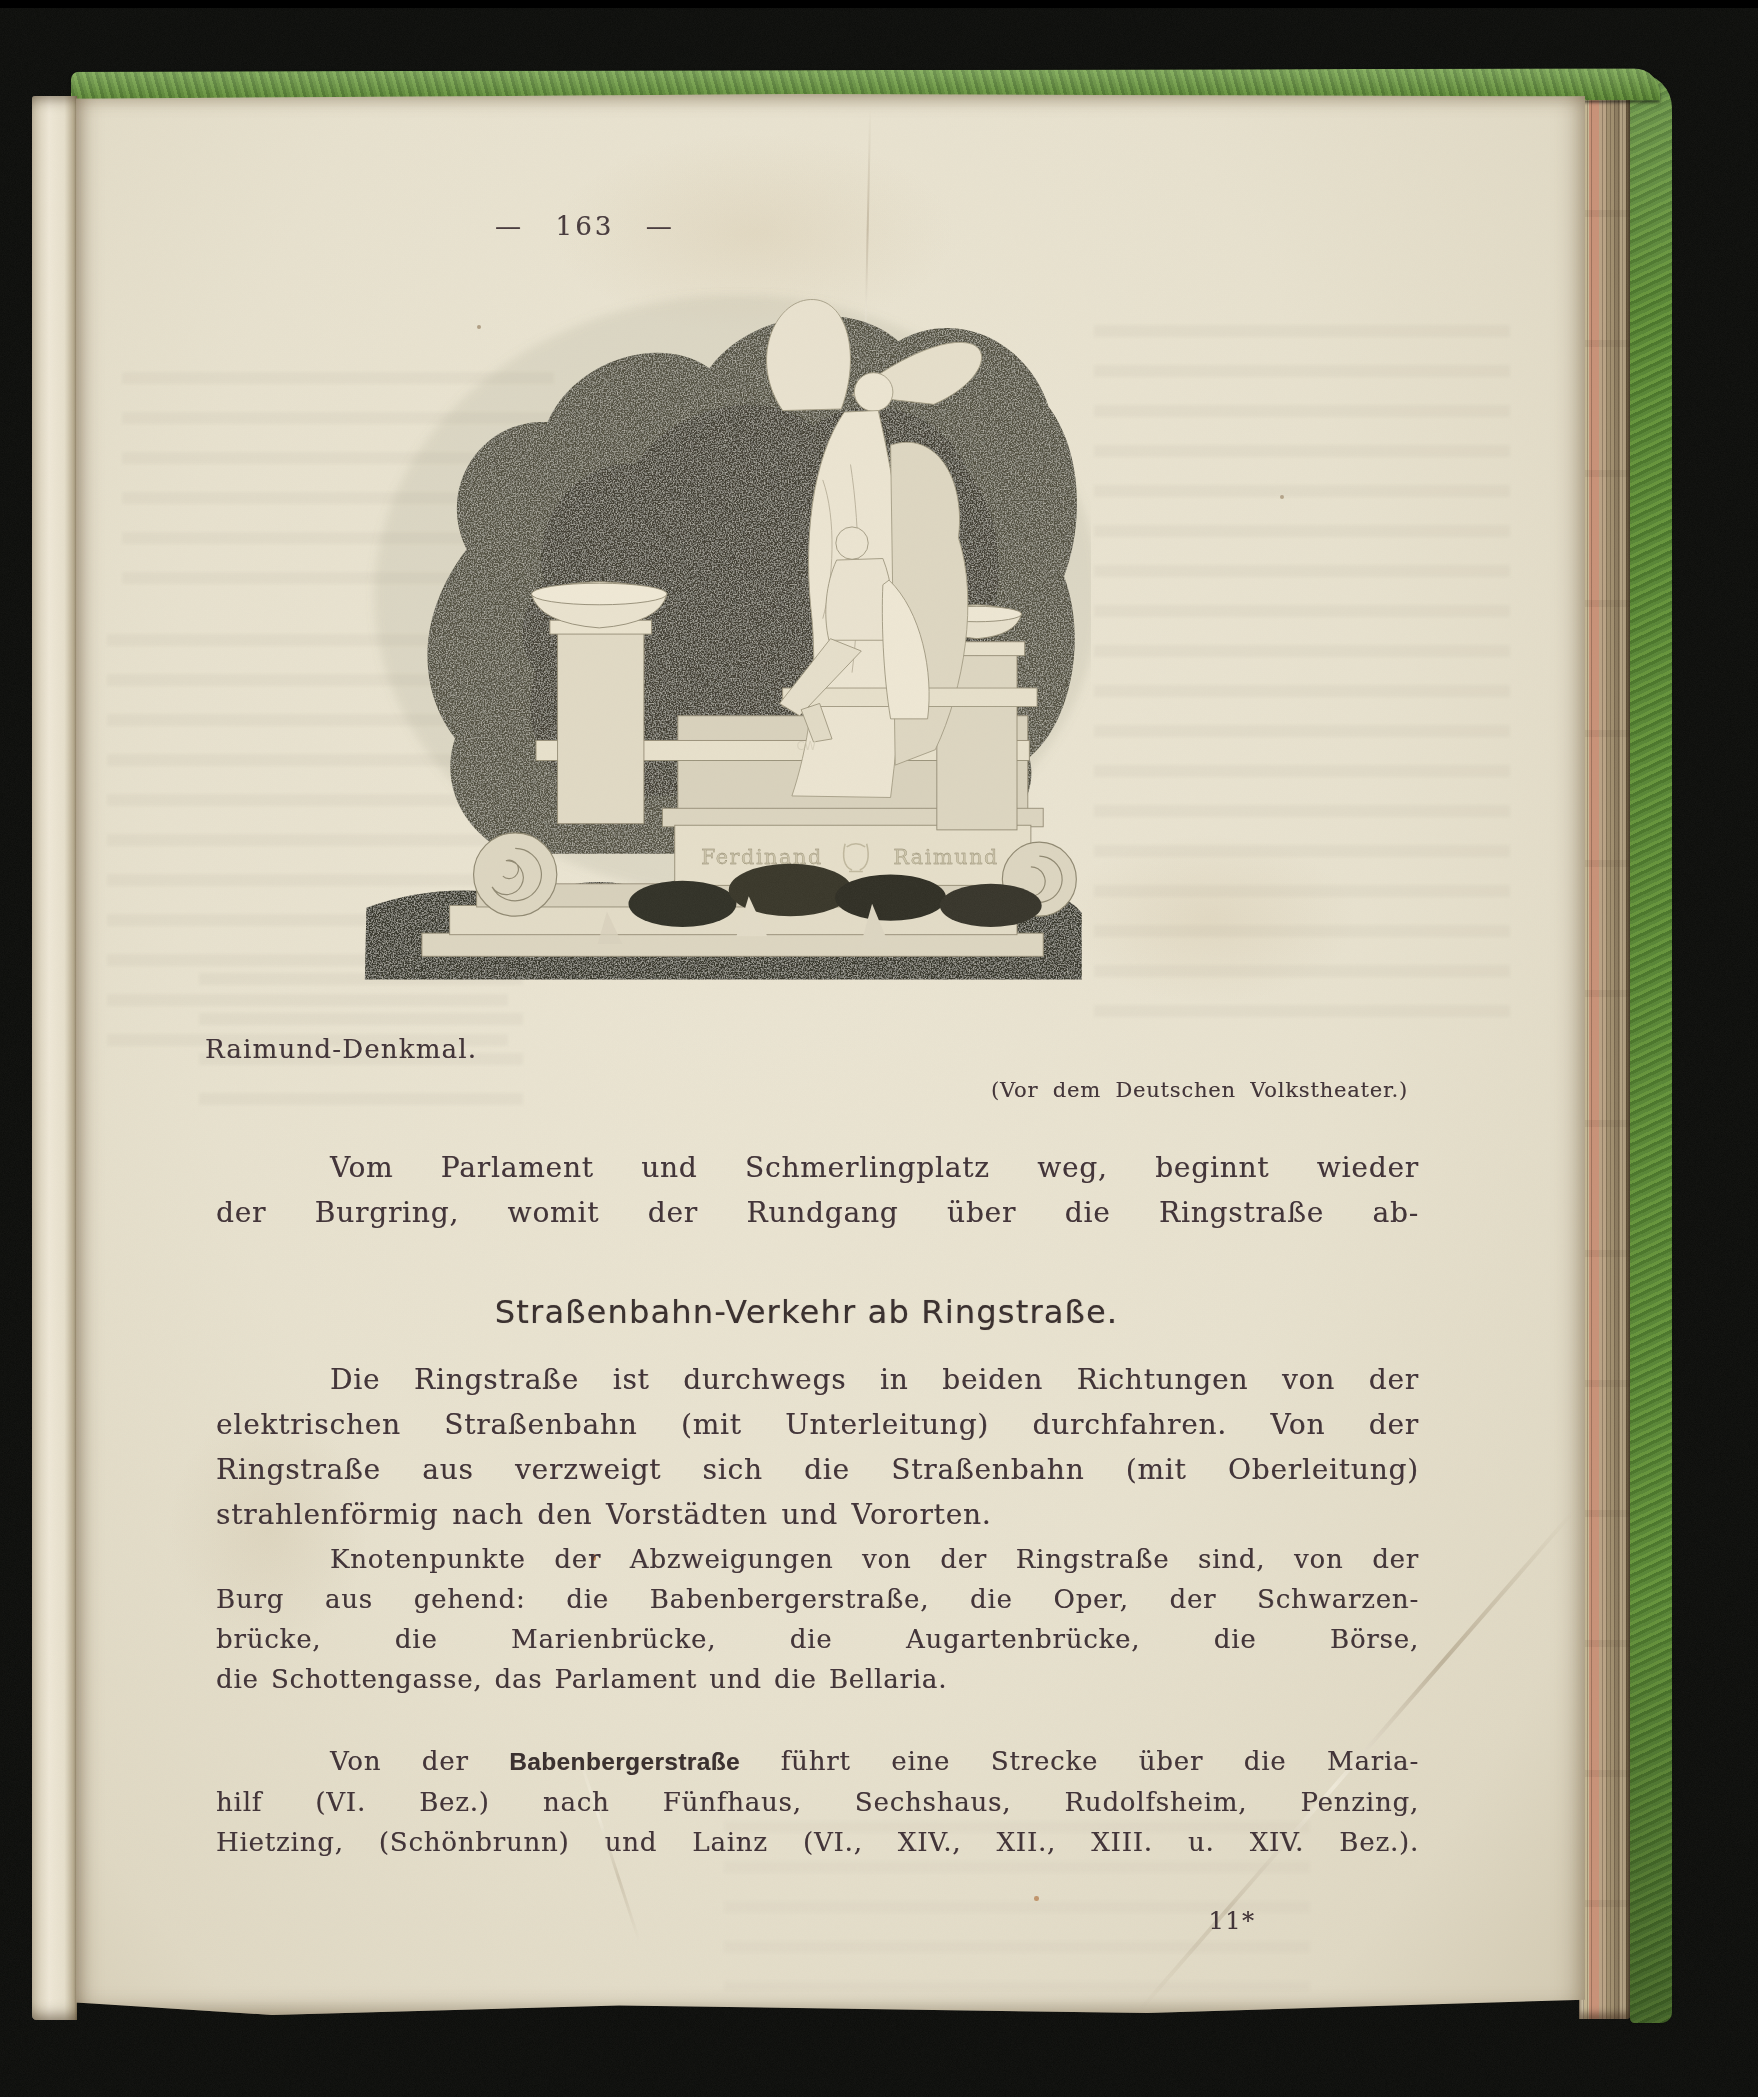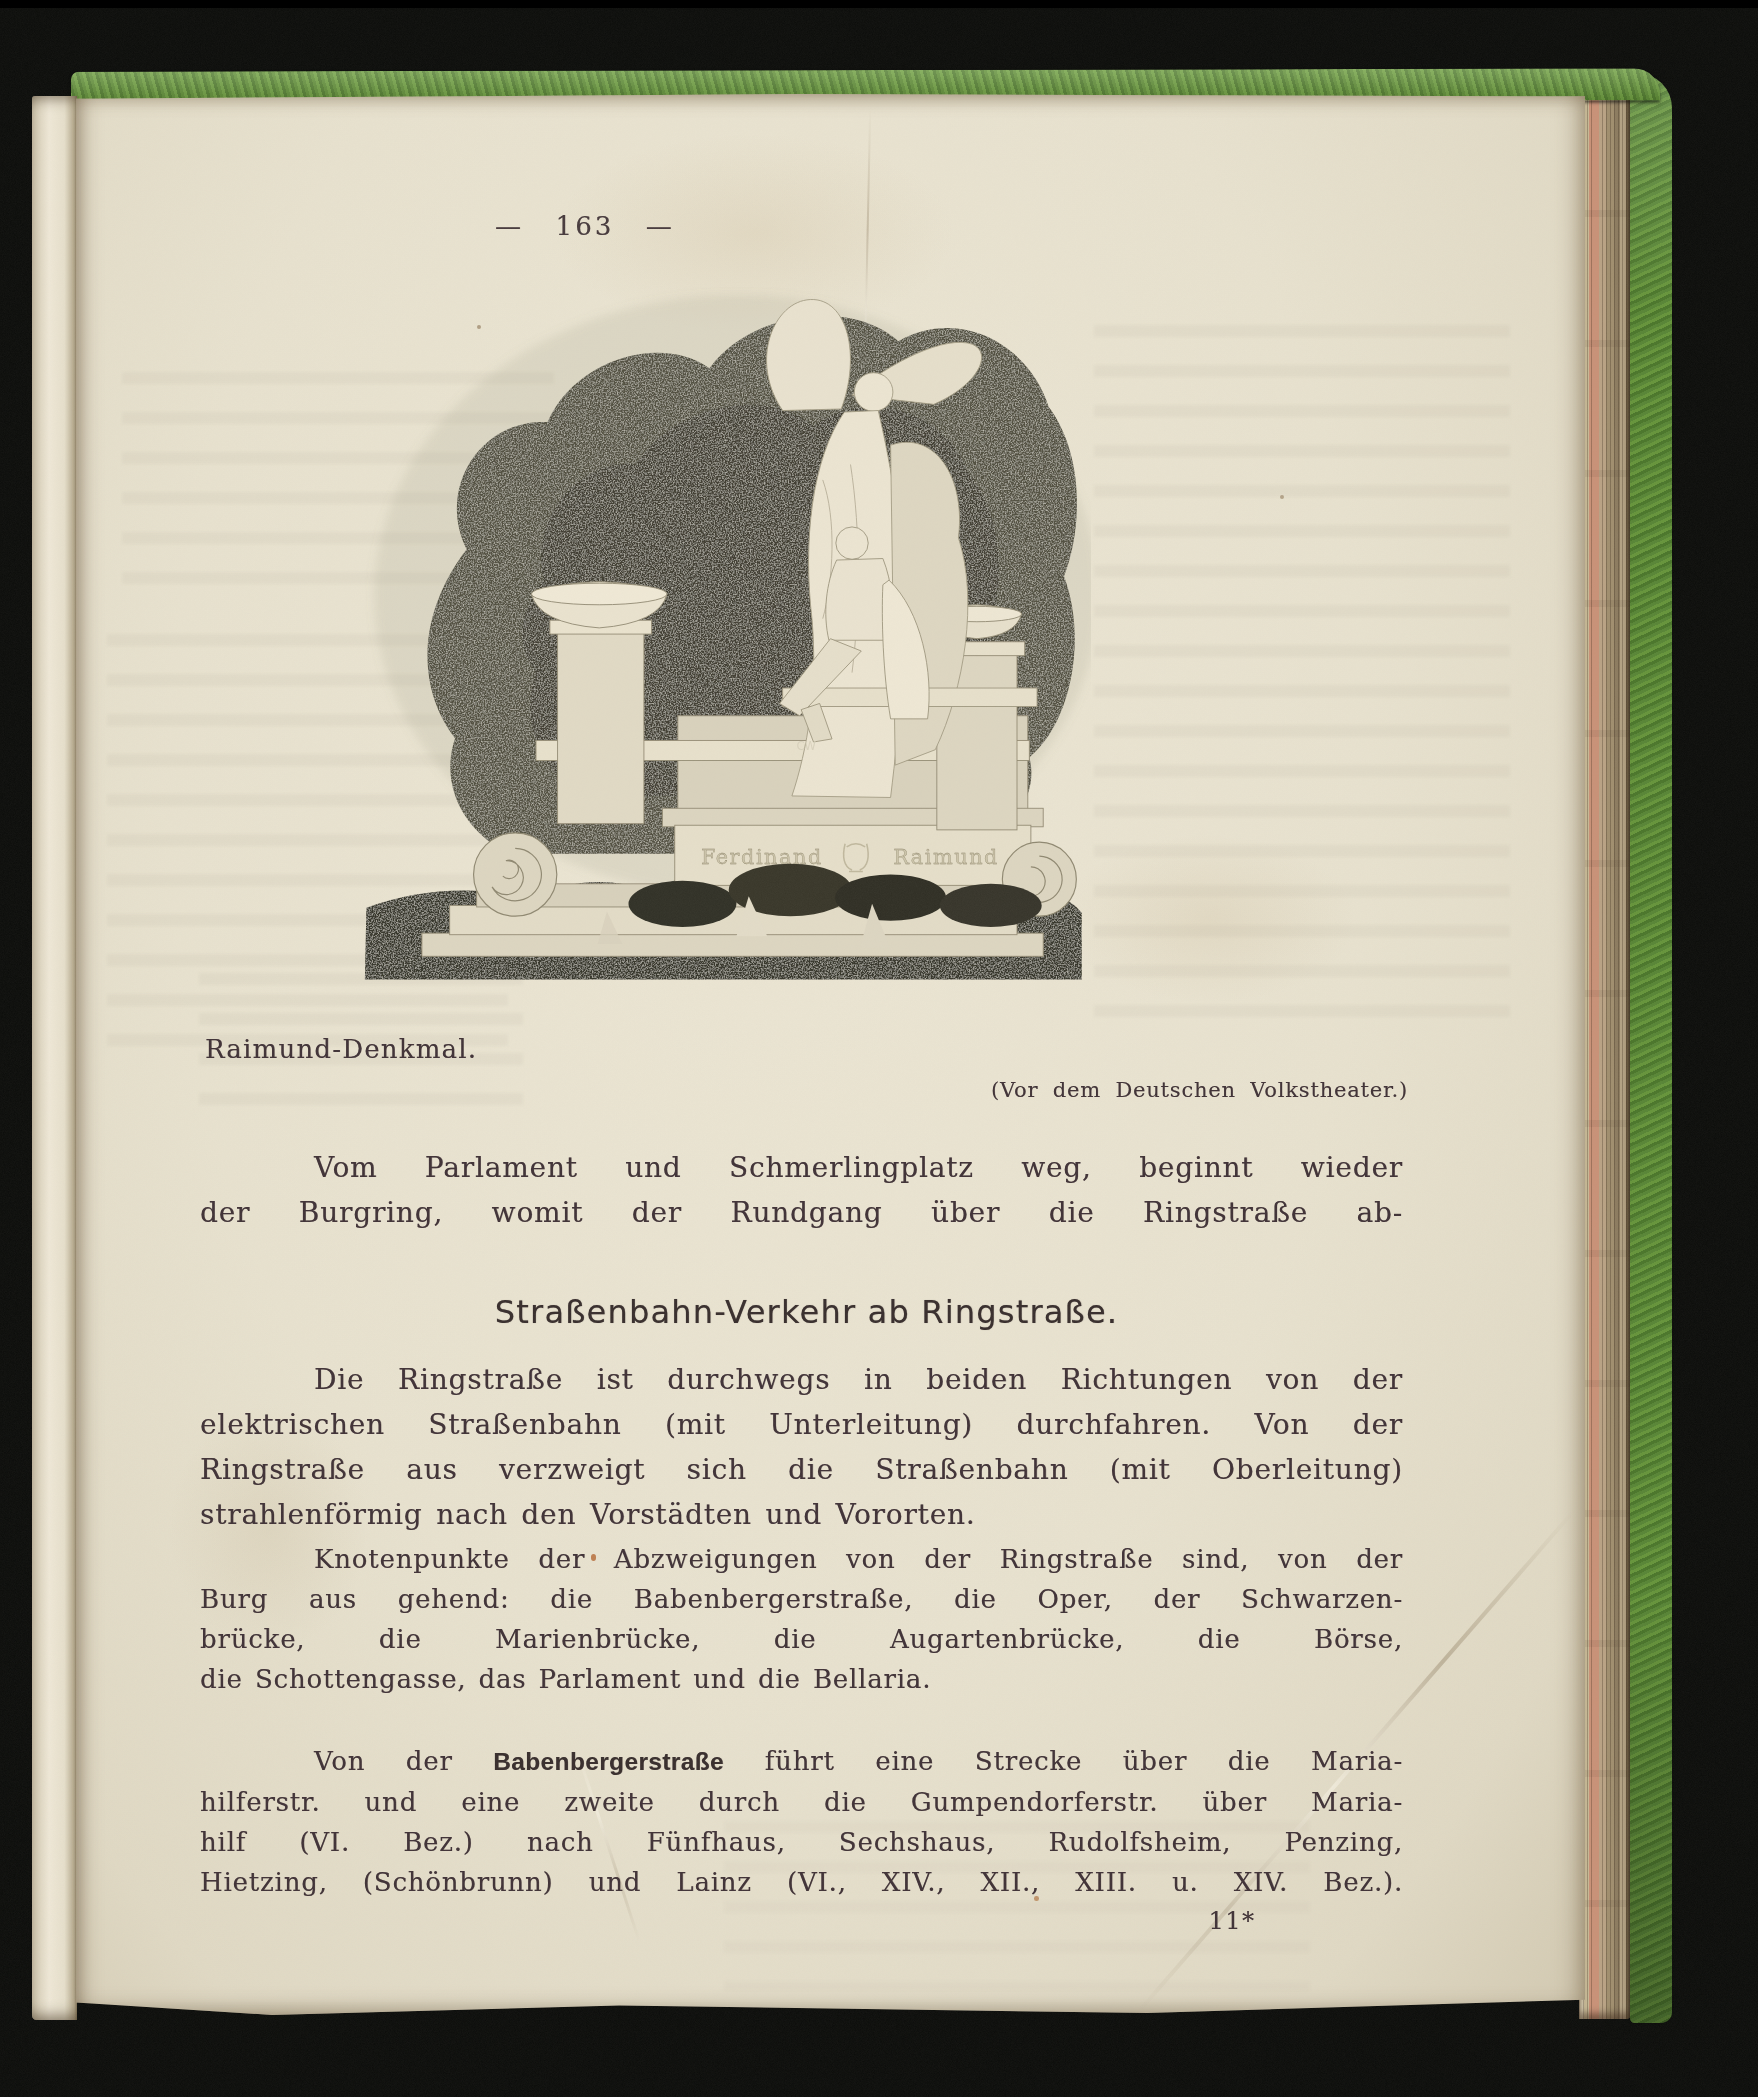--- a/index.html
+++ b/index.html
@@ -31,21 +31,21 @@
     box-shadow:inset 15.4px 0 20px -10.8px rgba(100,80,55,.55), inset -18.5px 0 23px -12.3px rgba(110,90,60,.5),
                inset 0 15.4px 18.5px -10.8px rgba(110,90,60,.45), inset 0 -17px 21.6px -12.3px rgba(100,80,55,.45)}
   .pageno{position:absolute;left:370px;top:117px;width:278px;text-align:center;
     font-size:26px;letter-spacing:3.1px;word-spacing:20px;color:#473a3d;
     text-shadow:0.3px 0.3px 0.6px rgba(62,49,52,.5)}
   .fig{position:absolute;left:275px;top:193px;width:740px;height:698px}
   .cap1{position:absolute;left:129px;top:940px;width:1203px;text-align:left;
     font-size:26px;letter-spacing:1.2px;text-shadow:0.3px 0.3px 0.6px rgba(62,49,52,.45)}
   .cap2{position:absolute;left:129px;top:984px;width:1203px;text-align:right;
     font-size:21px;letter-spacing:0.8px;word-spacing:7px;text-shadow:0.2px 0.2px 0.5px rgba(62,49,52,.4)}
-  .para{position:absolute;left:124px;width:1203px;text-shadow:0.3px 0.3px 0.6px rgba(62,49,52,.45)}
+  .para{position:absolute;left:140px;width:1203px;text-shadow:0.3px 0.3px 0.6px rgba(62,49,52,.45)}
   .jl{text-align:justify;text-align-last:justify;letter-spacing:0.8px}
   .jl.last{text-align-last:left}
   .ind{padding-left:114px}
   .p1{top:1051px;font-size:28px;line-height:45px;word-spacing:3.9px}
   .head{position:absolute;left:129px;top:1199px;width:1203px;text-align:center;
     font-family:"DejaVu Sans","Liberation Sans",sans-serif;font-weight:normal;font-size:32px;
     letter-spacing:1.2px;color:#372d2c;text-shadow:0.3px 0.3px 0.7px rgba(50,40,38,.5)}
   .p2{top:1263px;font-size:28px;line-height:45px;word-spacing:3.9px}
   .p3{top:1445px;font-size:26px;line-height:40px;word-spacing:3.1px}
   .p4{top:1647px;font-size:26px;line-height:40px;word-spacing:3.1px}
@@ -202,21 +202,20 @@
 
     <div class="para p3">
       <div class="jl ind">Knotenpunkte der Abzweigungen von der Ringstraße sind, von der</div>
       <div class="jl">Burg aus gehend: die Babenbergerstraße, die Oper, der Schwarzen-</div>
       <div class="jl">brücke, die Marienbrücke, die Augartenbrücke, die Börse,</div>
       <div class="jl last">die Schottengasse, das Parlament und die Bellaria.</div>
     </div>
 
     <div class="para p4">
       <div class="jl ind"><span>Von der</span> <b class="grot">Babenbergerstraße</b> <span>führt eine Strecke über die Maria-</span></div>
-      <div class="jl">hilferstr. und eine zweite durch die Gumpendorferstr. über Maria-</div>
       <div class="jl">hilf (VI. Bez.) nach Fünfhaus, Sechshaus, Rudolfsheim, Penzing,</div>
       <div class="jl">Hietzing, (Schönbrunn) und Lainz (VI., XIV., XII., XIII. u. XIV. Bez.).</div>
     </div>
 
     <div class="sig">11*</div>
   </div>
 
   <svg class="noise" width="1758" height="2097" viewBox="0 0 2281 2721">
     <filter id="pg">
       <feTurbulence type="fractalNoise" baseFrequency="0.9" numOctaves="2"></feTurbulence>

